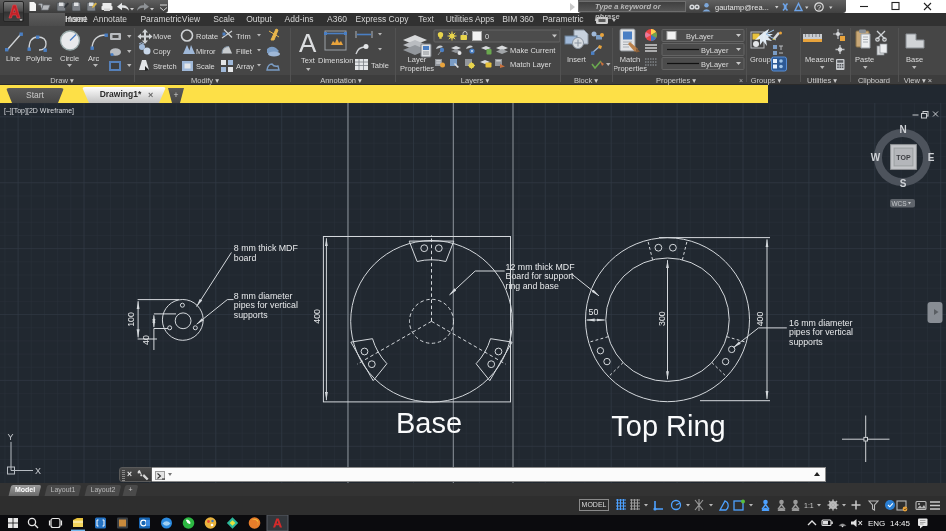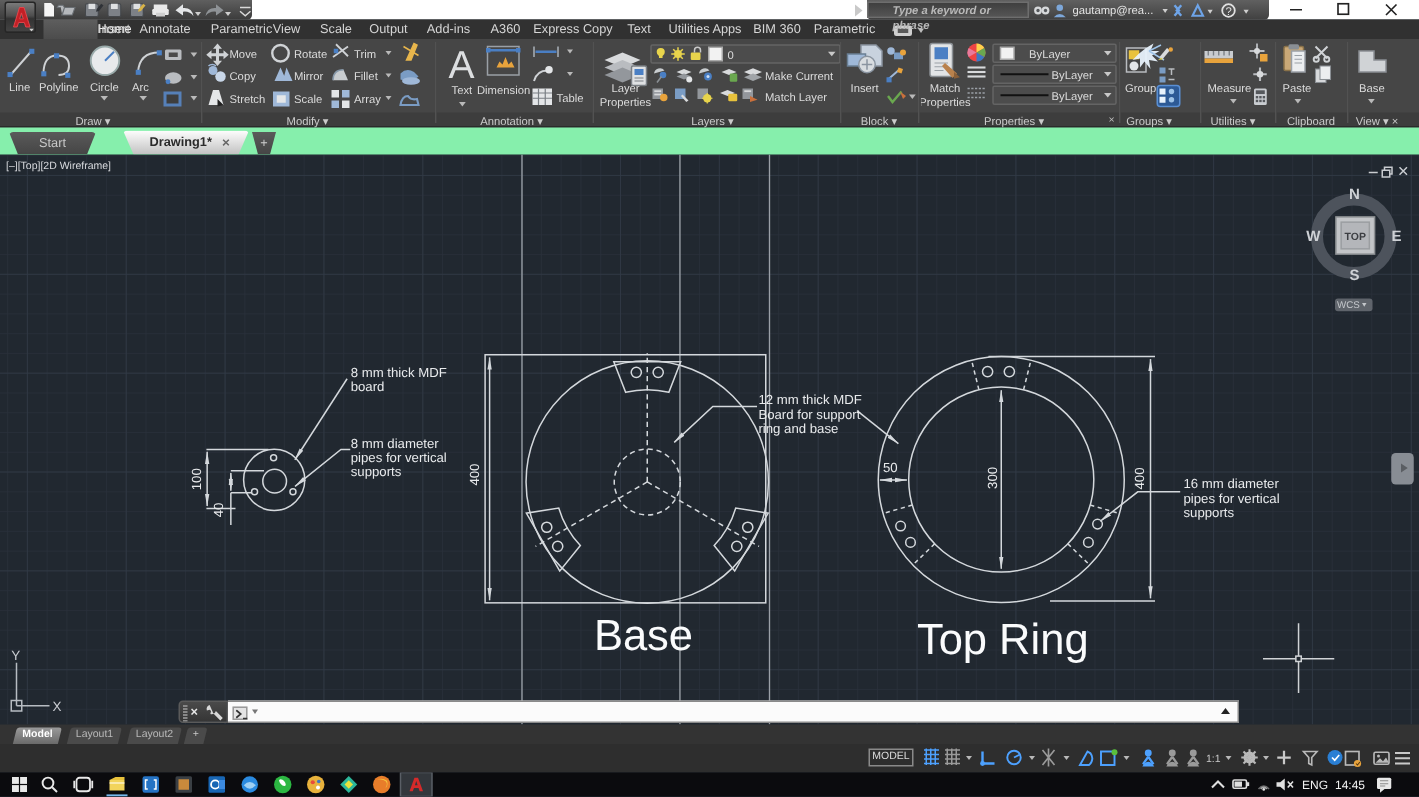--- a/index.html
+++ b/index.html
@@ -15,21 +15,21 @@
   #winbtns { position:absolute; top:0; left:846px; width:100px; height:13px; color:#111; }
   
   #tabrow { position:absolute; top:13px; left:0; width:946px; height:13px; background:#313131; }
   .rtab { position:absolute; top:0; height:13px; color:#d6d6d6; font-size:8.5px; line-height:13px; text-align:center; }
   .rtab.act { background:linear-gradient(#5e5e5e,#4c4c4c); color:#f2f2f2;padding-left:36px; }
   
   #ribbon { position:absolute; top:26px; left:0; width:946px; height:59px; background:#464646; }
   .plabel { position:absolute; top:50px; height:9px; width:100%; color:#cbcbcb; font-size:7.5px; line-height:9px; text-align:center; }
   .psep { position:absolute; top:2px; width:1px; height:54px; background:#353535; border-right:1px solid #525252; }
   
-  #filetabs { position:absolute; top:85px; left:0; width:946px; height:18px; background:#86efac; }
+  #filetabs { position:absolute; top:85px; left:0; width:768px; height:18px; background:#fde047; }
   .ftab { position:absolute; top:3px; height:15px; font-size:8.5px; line-height:15px; text-align:center; }
   
   #canvas { position:absolute; top:103px; left:0; width:946px; height:380px; }
   
   #cmdgrip { position:absolute; top:467px; left:119px; width:33px; height:15px; background:linear-gradient(#4a4a4a,#353535); border:1px solid #5a5a5a; border-radius:3px 0 0 3px; }
   #cmdfield { position:absolute; top:467px; left:152px; width:674px; height:15px; background:#fbfbfb; border:1px solid #8a8a8a; border-left:none; }
   
   #modelrow { position:absolute; top:483px; left:0; width:946px; height:13px; background:#333333; }
   .mtab { position:absolute; top:1.5px; height:10.5px; font-size:7px; line-height:10.5px; text-align:center; border-radius:2px 2px 0 0; transform:skewX(-14deg); }
   .mtab > span { display:block; transform:skewX(14deg); }

